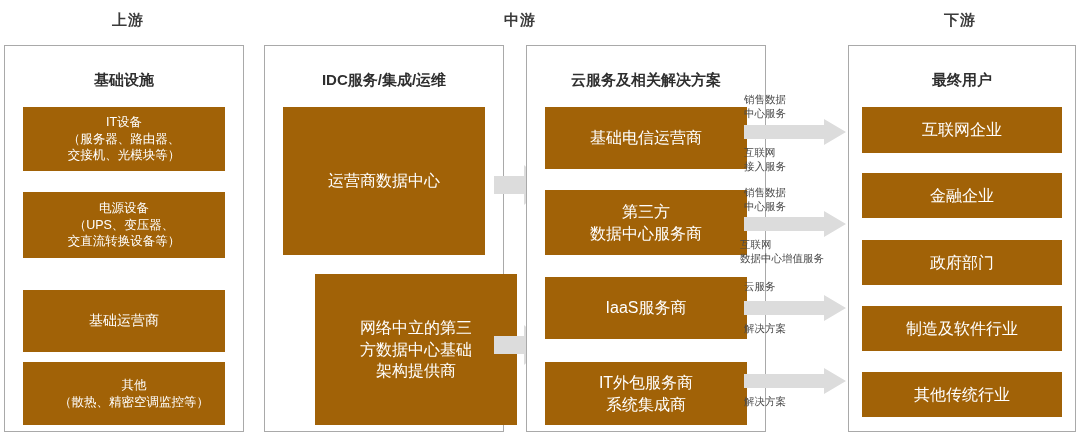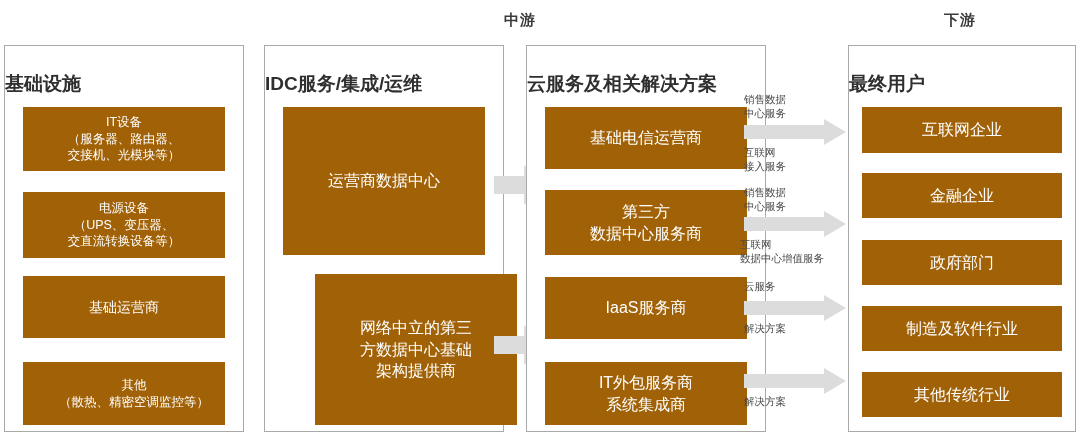--- a/index.html
+++ b/index.html
@@ -36,22 +36,22 @@
     border: 1px solid #a9a9a9;
     background: #ffffff;
     box-sizing: border-box;
   }
 
   
   .col-header {
     position: absolute;
     left: 0;
     right: 0;
-    text-align: left;
-    font-size: 19px;
+    text-align: center;
+    font-size: 15px;
     font-weight: bold;
     color: #2f2f2f;
     white-space: nowrap;
   }
 
   
   .pbox {
     position: absolute;
     background: #a16207;
     color: #ffffff;
@@ -83,37 +83,38 @@
     color: #4a4a4a;
     line-height: 1.35;
     white-space: pre-line;
   }
 </style>
 </head>
 <body>
 
 <div id="canvas">
 
+  <div class="stage-title" style="left:58px; top:11px; width:140px;">上游</div>
   <div class="stage-title" style="left:450px; top:11px; width:140px;">中游</div>
   <div class="stage-title" style="left:890px; top:11px; width:140px;">下游</div>
 
   <div class="column" style="left:4px; top:45px; width:240px; height:387px;">
     <div class="col-header" style="top:25px;">基础设施</div>
   </div>
   <div class="pbox small" style="left:23px; top:107px; width:202px; height:64px;">
     <span class="txt">IT设备
 （服务器、路由器、
 交接机、光模块等）</span>
   </div>
   <div class="pbox small" style="left:23px; top:192px; width:202px; height:66px;">
     <span class="txt">电源设备
 （UPS、变压器、
 交直流转换设备等）</span>
   </div>
-  <div class="pbox" style="left:23px; top:276px; width:202px; height:62px;">
+  <div class="pbox" style="left:23px; top:290px; width:202px; height:62px;font-family:Liberation Serif, serif;">
     <span class="txt">基础运营商</span>
   </div>
   <div class="pbox small" style="left:23px; top:362px; width:202px; height:63px;padding-left:20px;">
     <span class="txt">其他
 （散热、精密空调监控等）</span>
   </div>
 
   <div class="column" style="left:264px; top:45px; width:240px; height:387px;">
     <div class="col-header" style="top:25px;">IDC服务/集成/运维</div>
   </div>

